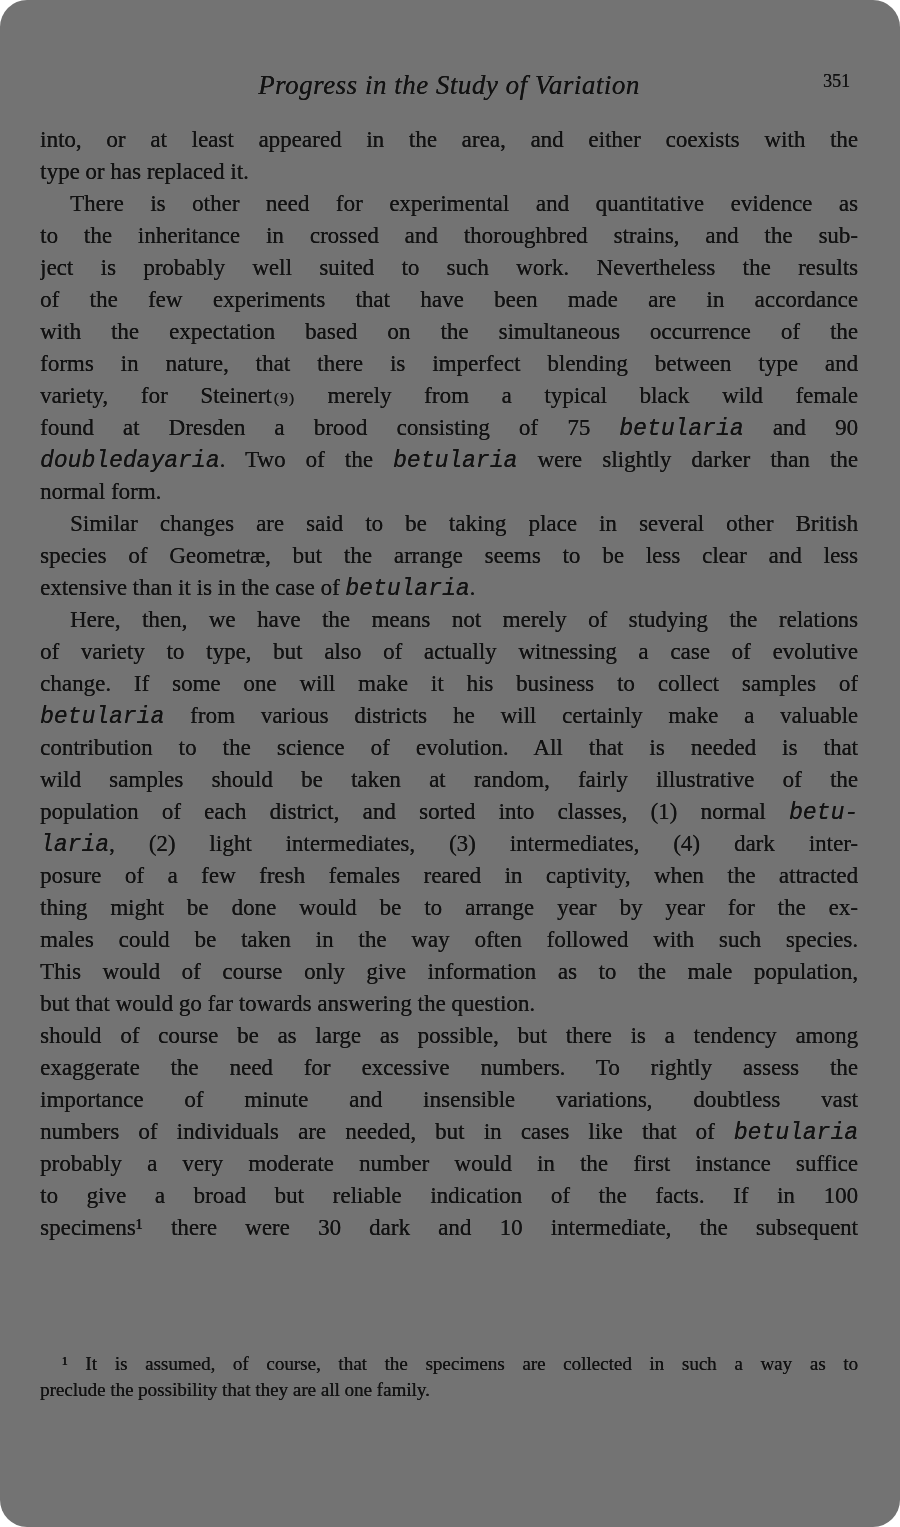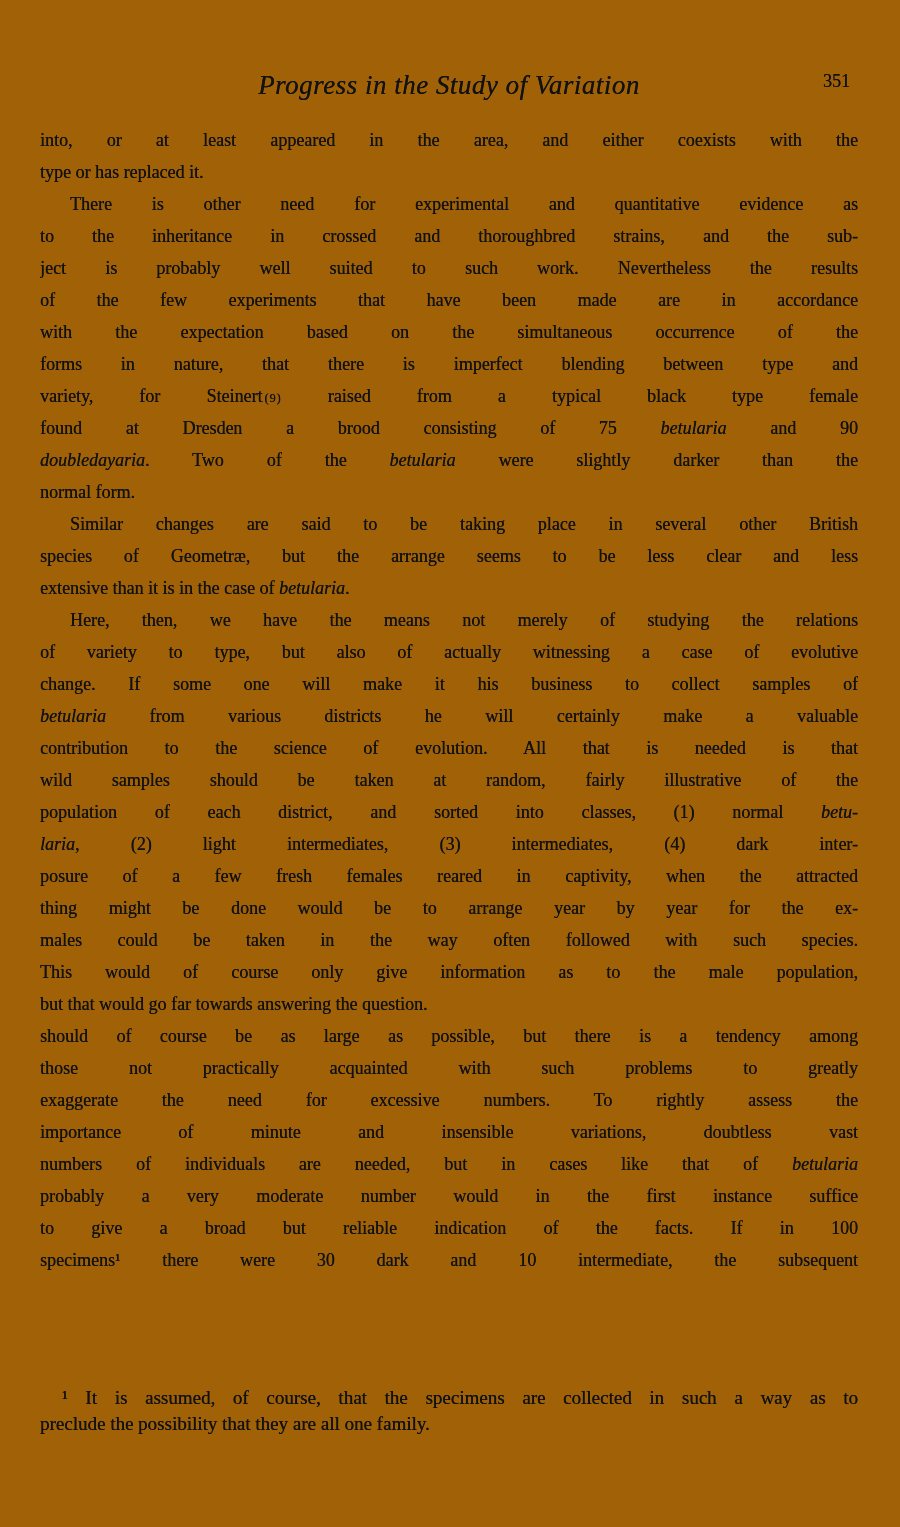--- a/index.html
+++ b/index.html
@@ -5,22 +5,23 @@
   html, body { margin: 0; padding: 0; }
   body {
     width: 900px; height: 1527px;
     background: #ffffff;
     font-family: "Liberation Serif", "DejaVu Serif", serif;
     color: #121212;
   }
   .page {
     position: relative;
     width: 900px; height: 1527px;
-    background: #a16207;
+    background: #737373;
     overflow: hidden;
+    border-radius: 27px;
   }
   .running-header {
     position: absolute;
     top: 70px; left: 40px; width: 818px; height: 36px;
   }
   .running-title {
     position: absolute; left: 0; right: 0;
     text-align: center;
     font-style: italic;
     font-size: 27px;
@@ -28,89 +29,88 @@
     text-shadow: 0.2px 0 0 currentColor;
   }
   .page-number {
     position: absolute; right: 8px; top: 1px;
     font-size: 18px;
     text-shadow: 0.2px 0 0 currentColor;
   }
   .body-text {
     position: absolute;
     top: 124px; left: 40px; width: 818px;
-    font-size: 18px;
+    font-size: 23px;
     line-height: 32px;
     text-shadow: 0.25px 0 0 currentColor;
   }
   .line {
     text-align: justify;
     text-align-last: justify;
     height: 32px;
     overflow: hidden;
   }
   .line.end { text-align-last: left; }
   .line.indent { text-indent: 30px; }
-  .line i { font-style: italic; }
+  .line i { font-style: italic; font-family: Liberation Mono, monospace; }
   .line .ref {
     font-size: 0.68em;
     letter-spacing: 1px;
     padding-left: 2px;
   }
   .footnote {
     position: absolute;
     top: 1351px; left: 40px; width: 818px;
     font-size: 19px;
     line-height: 26px;
     text-shadow: 0.25px 0 0 currentColor;
   }
   .footnote .line { height: 26px; }
-  .footnote .line.indent { text-indent: 22px; margin-top: 34px; }
+  .footnote .line.indent { text-indent: 22px; }
 </style>
 </head>
 <body>
 
 <div class="page">
 
   <div class="running-header">
     <div class="running-title">Progress in the Study of Variation</div>
     <div class="page-number">351</div>
   </div>
 
   <div class="body-text">
       <div class="line"><span>into, or at least appeared in the area, and either coexists with the</span></div>
       <div class="line end"><span>type or has replaced it.</span></div>
       <div class="line indent"><span>There is other need for experimental and quantitative evidence as</span></div>
       <div class="line"><span>to the inheritance in crossed and thoroughbred strains, and the sub-</span></div>
       <div class="line"><span>ject is probably well suited to such work. Nevertheless the results</span></div>
       <div class="line"><span>of the few experiments that have been made are in accordance</span></div>
       <div class="line"><span>with the expectation based on the simultaneous occurrence of the</span></div>
       <div class="line"><span>forms in nature, that there is imperfect blending between type and</span></div>
-      <div class="line"><span>variety, for Steinert</span><span class="ref">(9)</span><span> raised from a typical black type female</span></div>
+      <div class="line"><span>variety, for Steinert</span><span class="ref">(9)</span><span> merely from a typical black wild female</span></div>
       <div class="line"><span>found at Dresden a brood consisting of 75 </span><i>betularia</i><span> and 90</span></div>
       <div class="line"><i>doubledayaria</i><span>. Two of the </span><i>betularia</i><span> were slightly darker than the</span></div>
       <div class="line end"><span>normal form.</span></div>
       <div class="line indent"><span>Similar changes are said to be taking place in several other British</span></div>
       <div class="line"><span>species of Geometræ, but the arrange seems to be less clear and less</span></div>
       <div class="line end"><span>extensive than it is in the case of </span><i>betularia</i><span>.</span></div>
       <div class="line indent"><span>Here, then, we have the means not merely of studying the relations</span></div>
       <div class="line"><span>of variety to type, but also of actually witnessing a case of evolutive</span></div>
       <div class="line"><span>change. If some one will make it his business to collect samples of</span></div>
       <div class="line"><i>betularia</i><span> from various districts he will certainly make a valuable</span></div>
       <div class="line"><span>contribution to the science of evolution. All that is needed is that</span></div>
       <div class="line"><span>wild samples should be taken at random, fairly illustrative of the</span></div>
       <div class="line"><span>population of each district, and sorted into classes, (1) normal </span><i>betu-</i></div>
       <div class="line"><i>laria</i><span>, (2) light intermediates, (3) intermediates, (4) dark inter-</span></div>
       <div class="line"><span>posure of a few fresh females reared in captivity, when the attracted</span></div>
       <div class="line"><span>thing might be done would be to arrange year by year for the ex-</span></div>
       <div class="line"><span>males could be taken in the way often followed with such species.</span></div>
       <div class="line"><span>This would of course only give information as to the male population,</span></div>
       <div class="line end"><span>but that would go far towards answering the question.</span></div>
       <div class="line"><span>should of course be as large as possible, but there is a tendency among</span></div>
-      <div class="line"><span>those not practically acquainted with such problems to greatly</span></div>
       <div class="line"><span>exaggerate the need for excessive numbers. To rightly assess the</span></div>
       <div class="line"><span>importance of minute and insensible variations, doubtless vast</span></div>
       <div class="line"><span>numbers of individuals are needed, but in cases like that of </span><i>betularia</i></div>
       <div class="line"><span>probably a very moderate number would in the first instance suffice</span></div>
       <div class="line"><span>to give a broad but reliable indication of the facts. If in 100</span></div>
       <div class="line"><span>specimens¹ there were 30 dark and 10 intermediate, the subsequent</span></div>
     </div>
 
   <div class="footnote">
       <div class="line indent"><span>¹ It is assumed, of course, that the specimens are collected in such a way as to</span></div>

